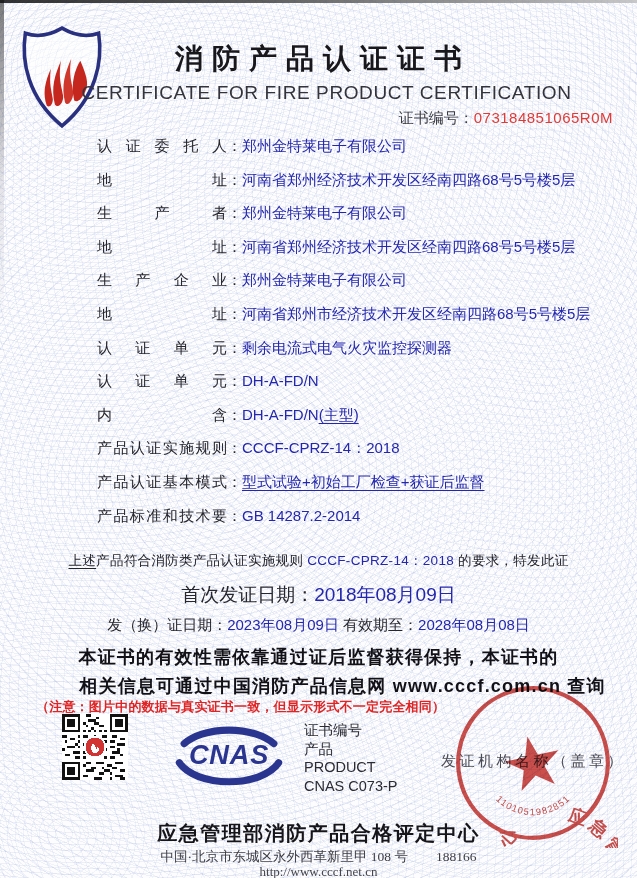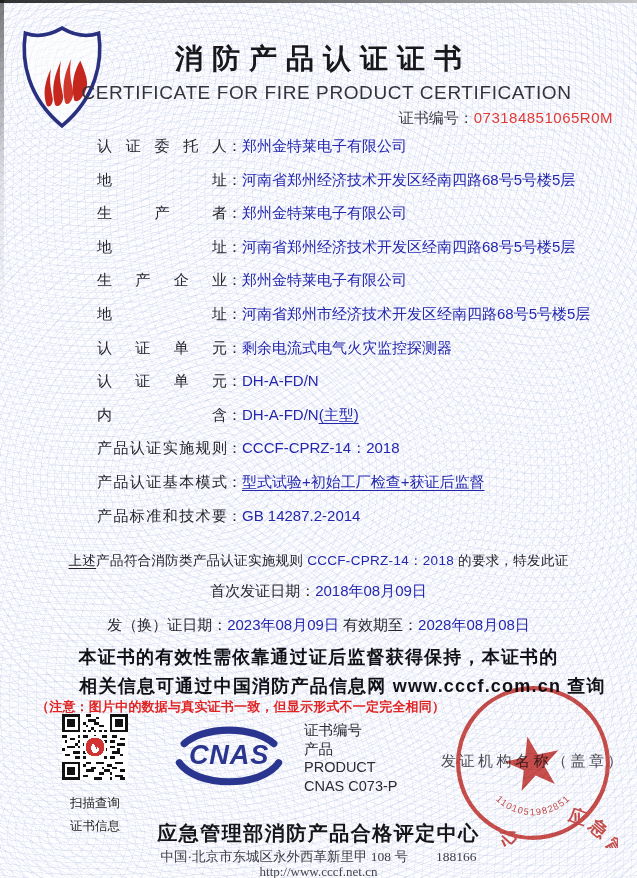--- a/index.html
+++ b/index.html
@@ -31,21 +31,21 @@
   .fields{left:97px;top:137px;width:480px;}
   .row{height:20px;margin-bottom:13.6px;font-size:15px;white-space:nowrap;}
   .row .lab{display:inline-block;width:130px;text-align:justify;text-align-last:justify;
     color:#26262e;vertical-align:top;}
   .row .colon{color:#26262e;}
   .row .val{color:#2427ad;}
   .u{text-decoration:underline;text-underline-offset:3px;}
   
   .statement{left:0;right:0;top:552px;text-align:center;font-size:13.5px;color:#23232b;letter-spacing:.3px;}
   .statement .rule{color:#2427ad;}
-  .dateline1{left:0;right:0;top:582px;text-align:center;font-size:15px;color:#26262e;}
+  .dateline1{left:0;right:0;top:582px;text-align:center;font-size:19px;color:#26262e;}
   .dateline2{left:0;right:0;top:616px;text-align:center;font-size:15px;color:#26262e;}
   .bluedate{color:#2427ad;}
   .validity1{left:0;right:0;top:645px;text-align:center;font-size:18px;font-weight:700;
     letter-spacing:1.2px;color:#111117;}
   .validity2{left:0;right:0;top:674px;text-align:center;font-size:18px;font-weight:700;
     letter-spacing:1.2px;color:#111117;padding-left:48px;}
   .notice{left:36px;top:698px;font-size:13px;font-weight:700;color:#e02424;letter-spacing:.2px;}
   
   .qr{left:62px;top:714px;width:66px;height:66px;}
   .qr-cap{left:50px;top:792px;width:90px;text-align:center;font-size:12.5px;color:#222;line-height:23px;}
@@ -122,24 +122,20 @@
       <path fill-rule="evenodd" d="M0 0h7v7H0z M1 1h5v5H1z M2 2h3v3H2z"></path>
       <path fill-rule="evenodd" d="M18 0h7v7h-7z M19 1h5v5h-5z M20 2h3v3h-3z"></path>
       <path fill-rule="evenodd" d="M0 18h7v7H0z M1 19h5v5H1z M2 20h3v3H2z"></path>
       <path d="M8 6h1v1H8z M10 6h1v1h-1z M12 6h1v1h-1z M14 6h1v1h-1z M16 6h1v1h-1z M6 8h1v1H6z M6 10h1v1H6z M6 12h1v1H6z M6 14h1v1H6z M6 16h1v1H6z"></path>
       <path d="M9 0h2v1H9z M13 1h1v1h-1z M10 2h3v1h-3z M8 3h1v1H8z M12 3h2v1h-2z M9 4h1v1H9z M14 4h2v1h-2z M11 5h1v1h-1z M0 8h2v1H0z M3 9h2v1H3z M1 10h1v1H1z M5 11h1v1H5z M2 12h3v1H2z M0 13h1v1H0z M4 14h2v1H4z M1 15h2v1H1z M5 16h1v1H5z M8 8h2v1H8z M12 8h1v1h-1z M15 8h2v1h-2z M19 8h2v1h-2z M22 9h2v1h-2z M18 10h2v1h-2z M21 11h3v1h-3z M18 12h2v1h-2z M21 13h1v1h-1z M19 14h3v1h-3z M22 15h1v1h-1z M18 16h2v1h-2z M8 11h1v1H8z M8 14h2v1H8z M16 10h1v1h-1z M16 13h1v1h-1z M8 16h1v1H8z M16 16h1v1h-1z M9 18h2v1H9z M13 18h3v1h-3z M20 18h3v1h-3z M8 19h1v1H8z M17 19h2v1h-2z M11 20h2v1h-2z M15 20h1v1h-1z M19 20h2v1h-2z M9 21h3v1H9z M16 21h2v1h-2z M22 21h2v1h-2z M14 22h2v1h-2z M18 22h1v1h-1z M8 23h2v1H8z M20 23h3v1h-3z M12 24h3v1h-3z M18 24h1v1h-1z M22 24h2v1h-2z"></path>
     </g>
     <circle cx="12.5" cy="12.5" r="4.3" fill="#fff"></circle>
     <circle cx="12.5" cy="12.5" r="3.6" fill="#d23333"></circle>
     <path d="M11.6 14.6 c-.9-1.2-.6-2.5.2-3.9.1 1 .8 1.2 1 2.1.2.8.7.1.8-.6.5 1 .5 1.9-.3 2.5-.5.4-1.2.3-1.7-.1z" fill="#fff"></path>
   </svg>
-  <div class="abs qr-cap">
-    <div>扫描查询</div>
-    <div>证书信息</div>
-  </div>
 
   <svg class="abs cnas-logo" viewBox="0 0 140 80">
     <path d="M14 27 A66 36 0 0 1 126 27" fill="none" stroke="#2a3590" stroke-width="9" stroke-linecap="round"></path>
     <path d="M8 51 A66 36 0 0 0 132 51" fill="none" stroke="#2a3590" stroke-width="9" stroke-linecap="round"></path>
     <text x="70" y="52" text-anchor="middle" font-family="Liberation Sans, sans-serif" font-size="34" font-weight="700" font-style="italic" letter-spacing="1" fill="#2a3590">CNAS</text>
   </svg>
   <div class="abs cnas-text">
     <div>证书编号</div>
     <div>产品</div>
     <div>PRODUCT</div>

